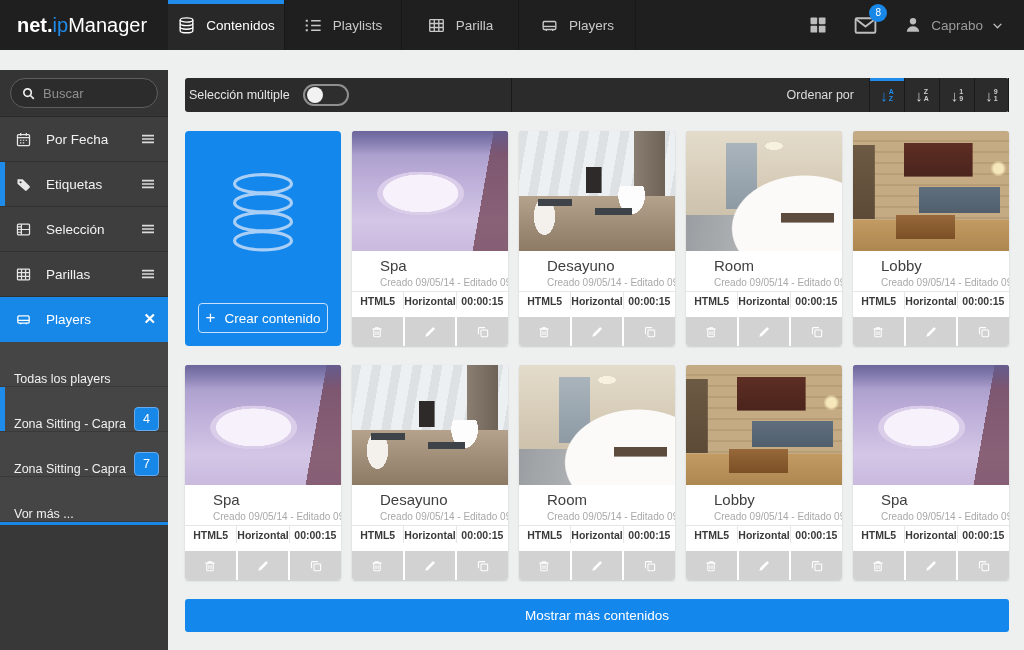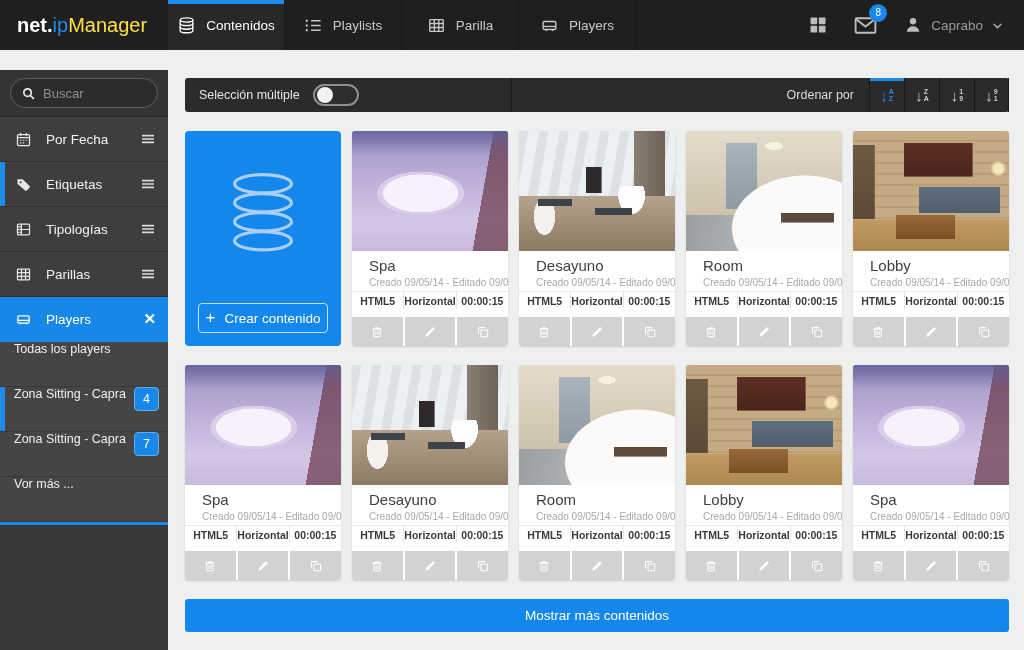--- a/index.html
+++ b/index.html
@@ -6,21 +6,21 @@
   html,body { width:1024px; height:650px; overflow:hidden;
     font-family:"Liberation Sans", sans-serif; background:#eef0f0; }
 
   
   .header { position:absolute; top:0; left:0; width:1024px; height:50px;
     background:#1f1f1f; display:flex; align-items:stretch; }
   .logo { width:168px; display:flex; align-items:center; padding-left:17px;
     font-size:20px; white-space:nowrap; }
   .logo .l-net { color:#fff; font-weight:bold; }
   .logo .l-ip  { color:#1f8ceb; font-weight:normal; }
-  .logo .l-mgr { color:#fde047; font-weight:normal; }
+  .logo .l-mgr { color:#ffffff; font-weight:normal; }
   .tab { width:117px; display:flex; align-items:center; justify-content:center;
     gap:10px; color:#c9c9c9; font-size:13.5px; border-right:1px solid #181818;
     cursor:pointer; }
   .tab:first-of-type { border-left:1px solid #181818; }
   .tab.active { background:#282828; color:#fff; box-shadow:inset 0 4px 0 #1f8ceb; }
   .tab .ticon { display:flex; color:inherit; }
   .hright { margin-left:auto; display:flex; align-items:center; gap:25px;
     padding-right:20px; }
   .hicon { display:flex; color:#bdbdbd; cursor:pointer; }
   .mail-wrap { position:relative; }
@@ -46,36 +46,36 @@
     padding:0 12px 0 14px; background:#3e3e3e; border-bottom:1px solid #313131;
     color:#f2f2f2; font-size:13.5px; position:relative; cursor:pointer; }
   .nav-item .nicon { display:flex; color:#e6e6e6; width:19px; justify-content:center; }
   .nav-item .nlabel { flex:1; }
   .nav-item .hmb { display:flex; color:#dadada; }
   .nav-item.indic::before, .sub-item.indic::before { content:''; position:absolute;
     left:0; top:0; bottom:0; width:5px; background:#1f8ceb; }
   .nav-item.active { background:#1787e8; border-bottom-color:#1787e8; color:#fff; }
   .nav-item.active .nicon { color:#fff; }
   .close-x { color:#fff; font-size:15px; font-weight:bold; }
-  .sub-item { height:45px; display:flex; align-items:flex-start; gap:8px;
+  .sub-item { height:45px; display:flex; align-items:flex-end; gap:8px;
     padding:0 9px 0 14px; background:#454545; border-bottom:1px solid #393939;
     color:#f0f0f0; font-size:12.5px; position:relative; cursor:pointer; }
   .sub-item .slabel { flex:1; white-space:nowrap; overflow:hidden; }
   .badge { min-width:25px; height:24px; border-radius:4px; background:#1787e8;
     border:1px solid #66abef; color:#fff; font-size:12.5px; display:flex;
     align-items:center; justify-content:center; padding:0 4px; }
   .sub-end { height:3px; background:#1787e8; }
 
   
   .main { position:absolute; top:59px; left:168px; width:856px; height:591px;
     background:#eef0f0; padding:19px 15px 0 17px; }
 
   .toolbar { width:824px; height:34px; background:#2b2b2b; border-radius:3px;
     display:flex; align-items:stretch; color:#e5e5e5; margin-bottom:19px; }
-  .ms { width:327px; display:flex; align-items:center; gap:13px; padding:0 14px;
+  .ms { width:327px; display:flex; align-items:center; gap:13px; padding:0 4px;
     border-right:1px solid #1a1a1a; font-size:12.5px; }
   .toggle { width:46px; height:22px; border-radius:12px; background:#2e2e2e;
     border:2px solid #8f8f8f; position:relative; cursor:pointer; }
   .toggle .knob { position:absolute; left:2px; top:1px; width:16px; height:16px;
     border-radius:50%; background:#f2f2f2; }
   .tb-spacer { flex:1; }
   .orderby { display:flex; align-items:center; padding-right:15px; font-size:12.5px;
     color:#dcdcdc; }
   .sortbtn { width:35px; display:flex; align-items:center; justify-content:center;
     border-left:1px solid #1a1a1a; color:#cfcfcf; cursor:pointer; }
@@ -95,21 +95,21 @@
     justify-content:center; color:#a9cff6; }
   .create-btn { margin:0 13px 13px; height:30px; border:1px solid #c8e0f9;
     border-radius:4px; color:#fff; font-size:13.5px; display:flex;
     align-items:center; justify-content:center; gap:9px; cursor:pointer; }
   .create-btn .plus { font-size:17px; font-weight:normal; }
 
   .card { background:#fff; border-radius:3px; overflow:hidden;
     box-shadow:0 1px 2px rgba(0,0,0,.15); display:flex; flex-direction:column; }
   .thumb { height:120px; background-repeat:no-repeat; background-color:#cbbfd8;
     cursor:pointer; }
-  .info { padding:6px 17px 3px; }
+  .info { padding:6px 28px 3px; }
   .title { font-size:15px; color:#3f3f3f; line-height:18px; }
   .dates { font-size:10px; color:#a8a8a8; margin-top:2px; white-space:nowrap; }
   .meta { display:flex; border-top:1px solid #e6e6e6; height:18px;justify-content:space-between; }
   .meta div { flex:1; display:flex; align-items:center; justify-content:center;
     font-size:10.5px; font-weight:bold; color:#3a3a3a; border-left:1px solid #e6e6e6; }
   .meta div:first-child { border-left:none; }
   .actions { display:flex; gap:2px; background:#fff; height:29px; margin-top:auto; }
   .actions .abtn { flex:1; background:#d2d2d2; display:flex; align-items:center;
     justify-content:center; color:#fff; cursor:pointer; }
 
@@ -280,21 +280,21 @@
   </div>
 
   <div class="nav-item">
     <span class="nicon">
       <svg width="17" height="17" viewBox="0 0 24 24" fill="none" stroke="currentColor" stroke-width="1.8">
           <rect x="3.5" y="4.5" width="17" height="15" rx="1.5"></rect>
           <path d="M9 4.5v15"></path>
           <path d="M3.5 8.3h5.5M3.5 12h5.5M3.5 15.8h5.5M9 12h11.5" stroke-width="1.5"></path>
         </svg>
     </span>
-    <span class="nlabel">Tipologías</span>
+    <span class="nlabel">Selección</span>
     <span class="hmb">
       <svg width="16" height="16" viewBox="0 0 24 24" fill="none" stroke="currentColor" stroke-width="2.6">
           <path d="M3 7h18M3 12h18M3 17h18"></path>
         </svg>
     </span>
   </div>
 
   <div class="nav-item">
     <span class="nicon">
       <svg width="17" height="17" viewBox="0 0 24 24" fill="none" stroke="currentColor" stroke-width="1.8">

